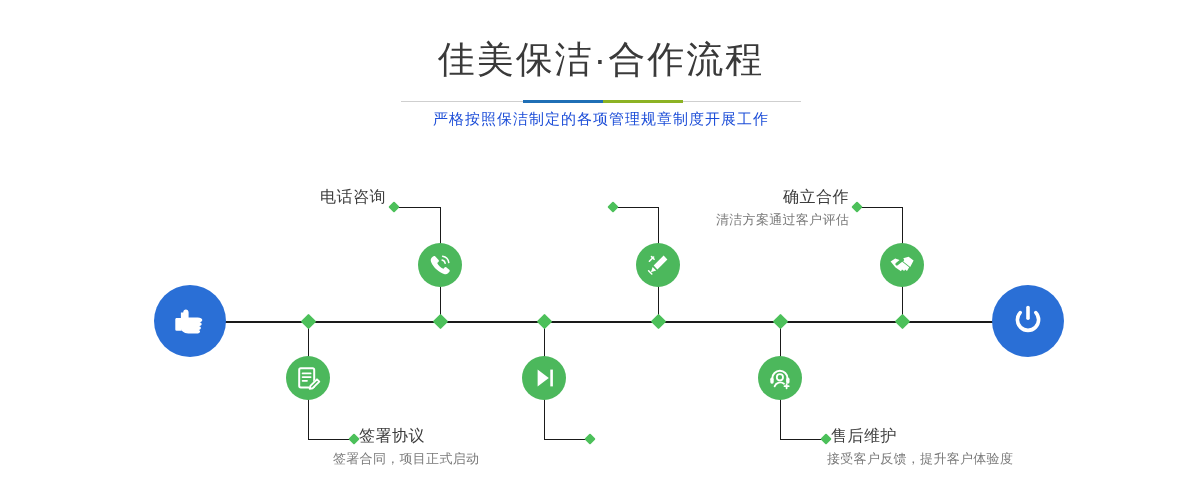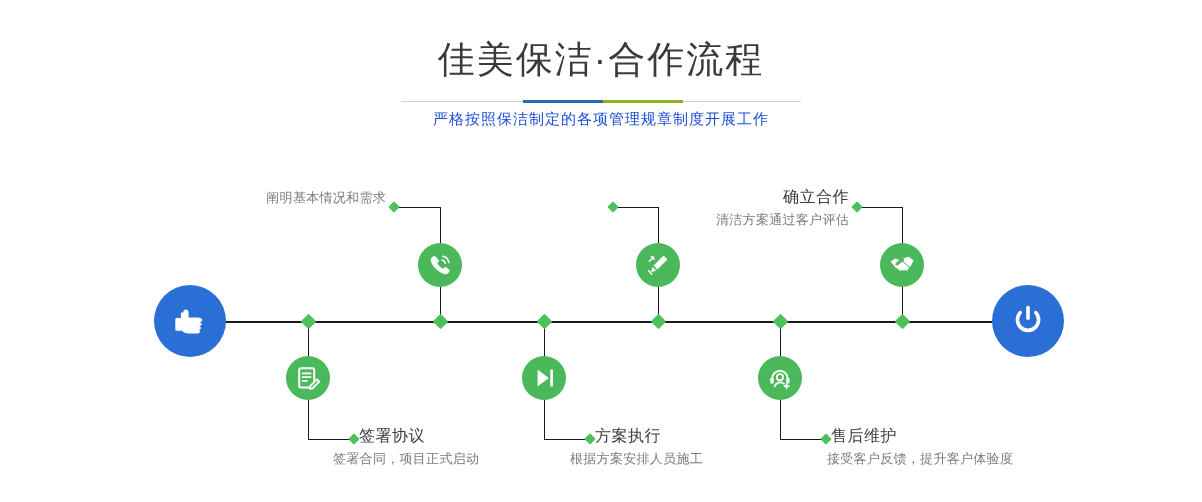--- a/index.html
+++ b/index.html
@@ -184,37 +184,33 @@
         <rect x="3.3" y="12.6" width="3.4" height="6.1" rx="1.6" fill="#ffffff"></rect>
         <rect x="19.1" y="12.6" width="3.4" height="6.1" rx="1.6" fill="#ffffff"></rect>
         <circle cx="12.9" cy="12.2" r="3.1" fill="none" stroke="#ffffff" stroke-width="1.8"></circle>
         <path fill="none" stroke="#ffffff" stroke-width="1.8" stroke-linecap="round" d="M7.6 21.4a6 6 0 0 1 9.4-2.7"></path>
         <path fill="none" stroke="#ffffff" stroke-width="1.8" stroke-linecap="round" d="M19.6 19.1v4.2M17.5 21.2h4.2"></path>
       </svg>
     </span>
   </div>
 
   <div class="lbl leftal" style="left:190px;top:186px;width:196px;">
-    <div class="s">阐明基本情况和需求</div>
+    <div class="t">电话咨询</div>
   </div>
 
 
   <div class="lbl right" style="left:359px;top:425px;">
     <div class="t">签署协议</div>
     <div class="s" style="margin-left:-26px;">签署合同，项目正式启动</div>
   </div>
 
   <div class="lbl leftal" style="left:674px;top:186px;width:175px;">
     <div class="t">确立合作</div>
     <div class="s">清洁方案通过客户评估</div>
   </div>
 
-  <div class="lbl right" style="left:595px;top:425px;">
-    <div class="t">方案执行</div>
-    <div class="s" style="margin-left:-25px;">根据方案安排人员施工</div>
-  </div>
 
   <div class="lbl right" style="left:831px;top:425px;font-family:Liberation Serif, serif;">
     <div class="t">售后维护</div>
     <div class="s" style="margin-left:-4px;">接受客户反馈，提升客户体验度</div>
   </div>
 
 </div>
 
 </body></html>

